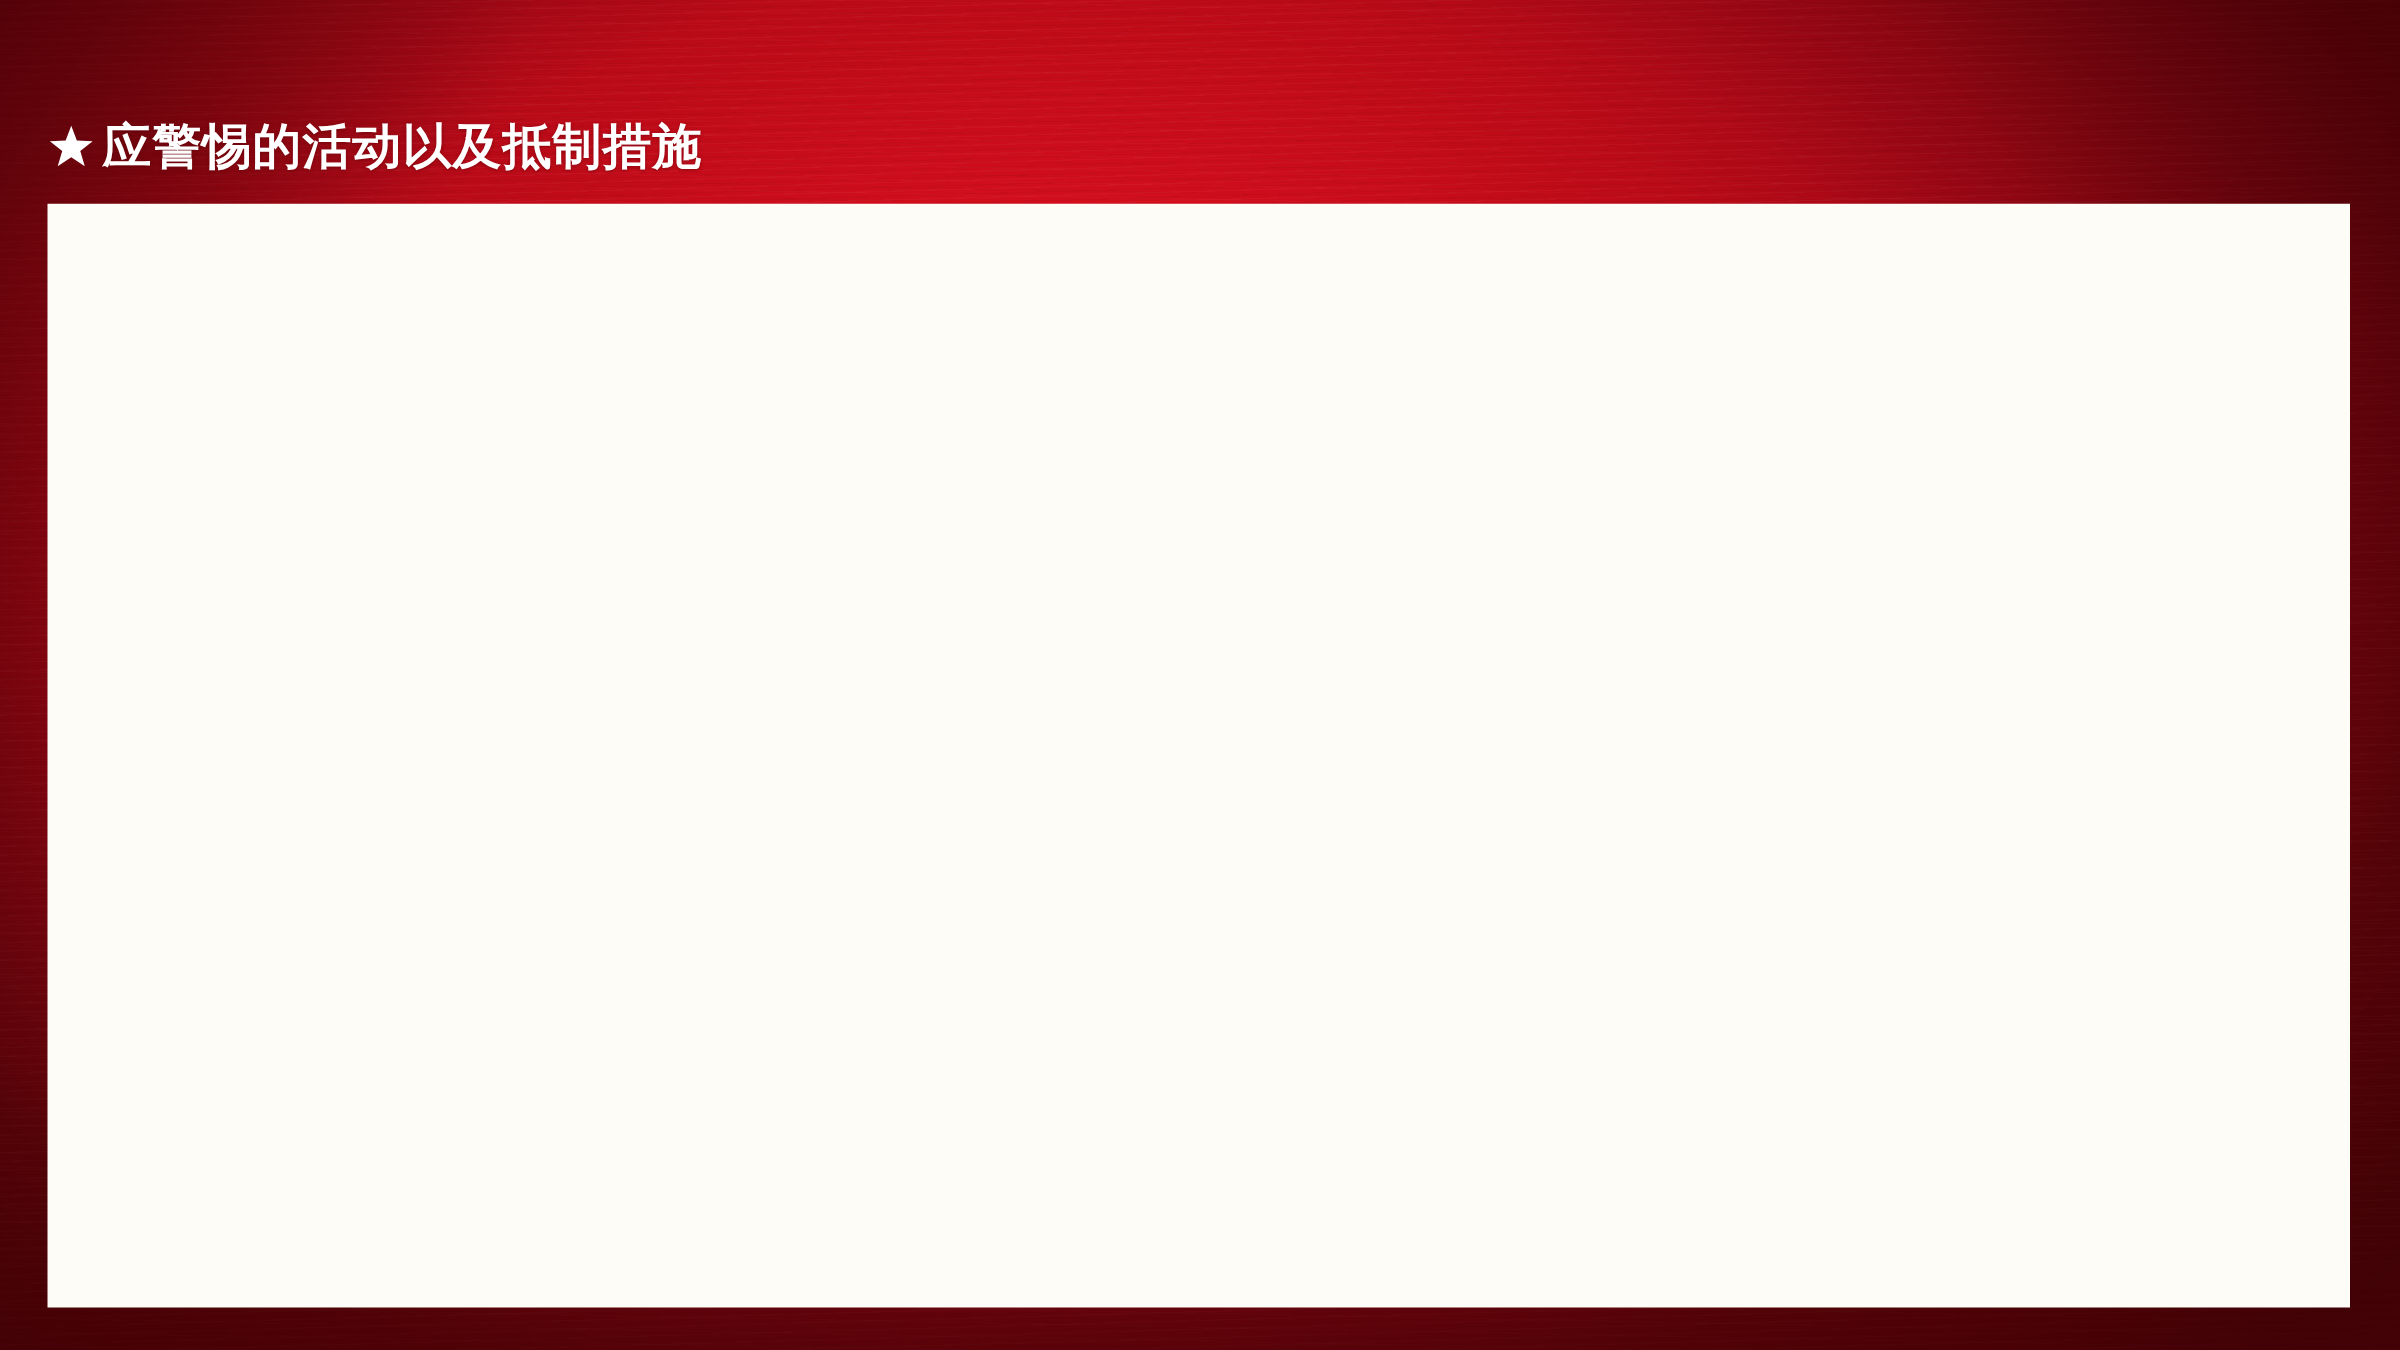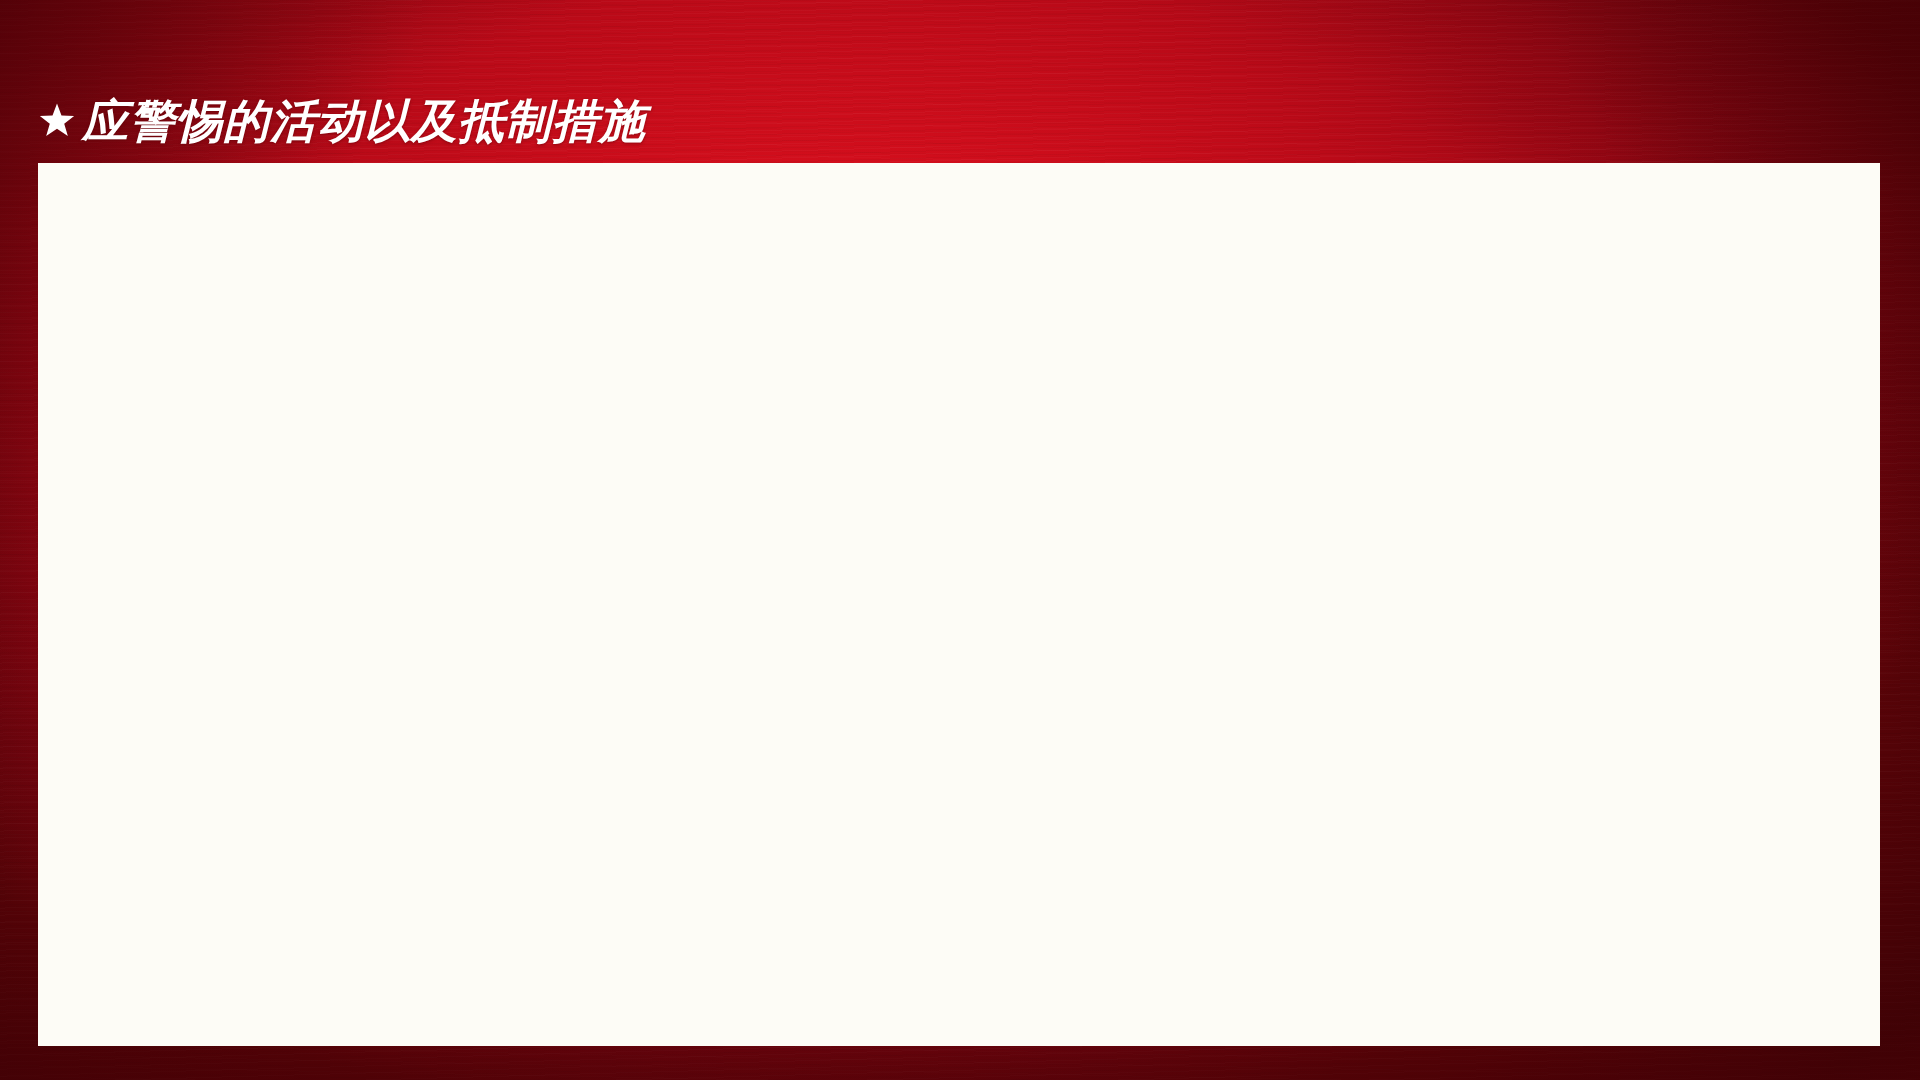--- a/index.html
+++ b/index.html
@@ -92,27 +92,26 @@
     z-index: 5;
   }
   .star-icon {
     width: 38px;
     height: 38px;
     flex: none;
     display: block;
   }
   .header-title {
     color: #ffffff;
-    font-size: 46px;
+    font-size: 39px;
     font-weight: 700;
     letter-spacing: 1px;
     line-height: 1;
     white-space: nowrap;
     text-shadow: 0 1px 3px rgba(90,0,6,.55);
-    font-style: italic;
   }
 
   
   .card {
     position: absolute;
     left: 38px;
     top: 163px;
     width: 1842px;
     height: 883px;
     background: #fdfcf6;

